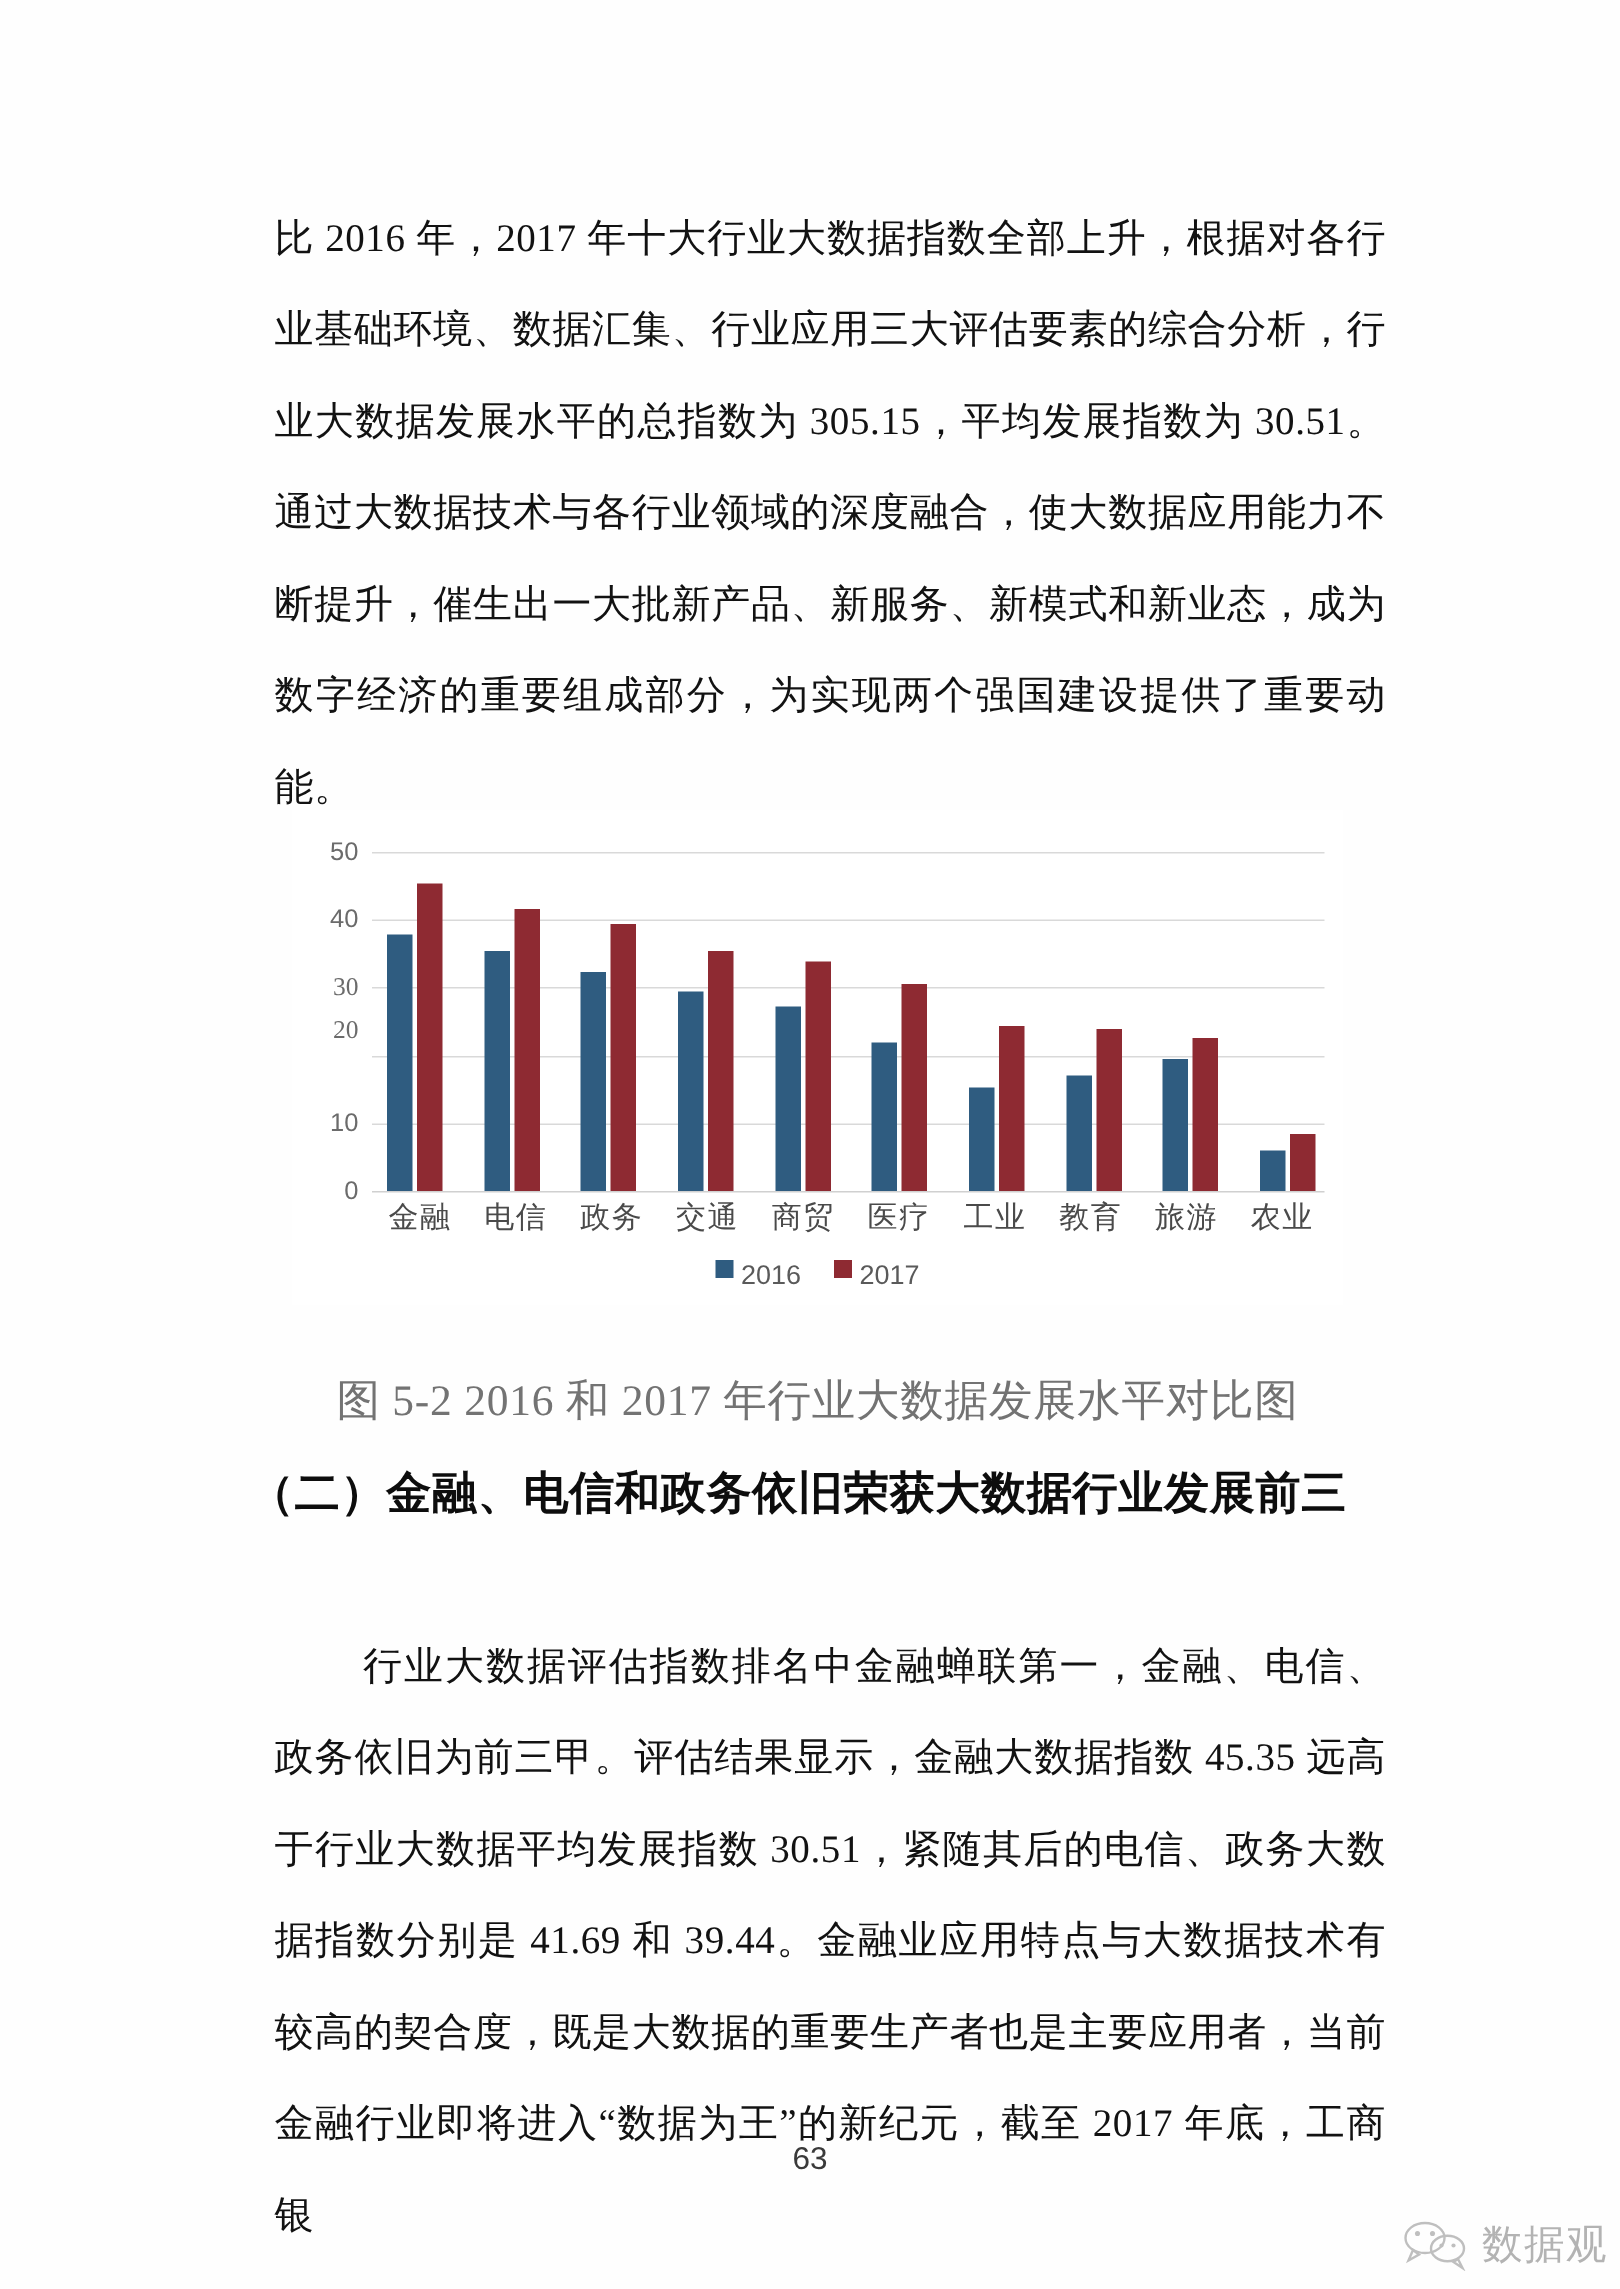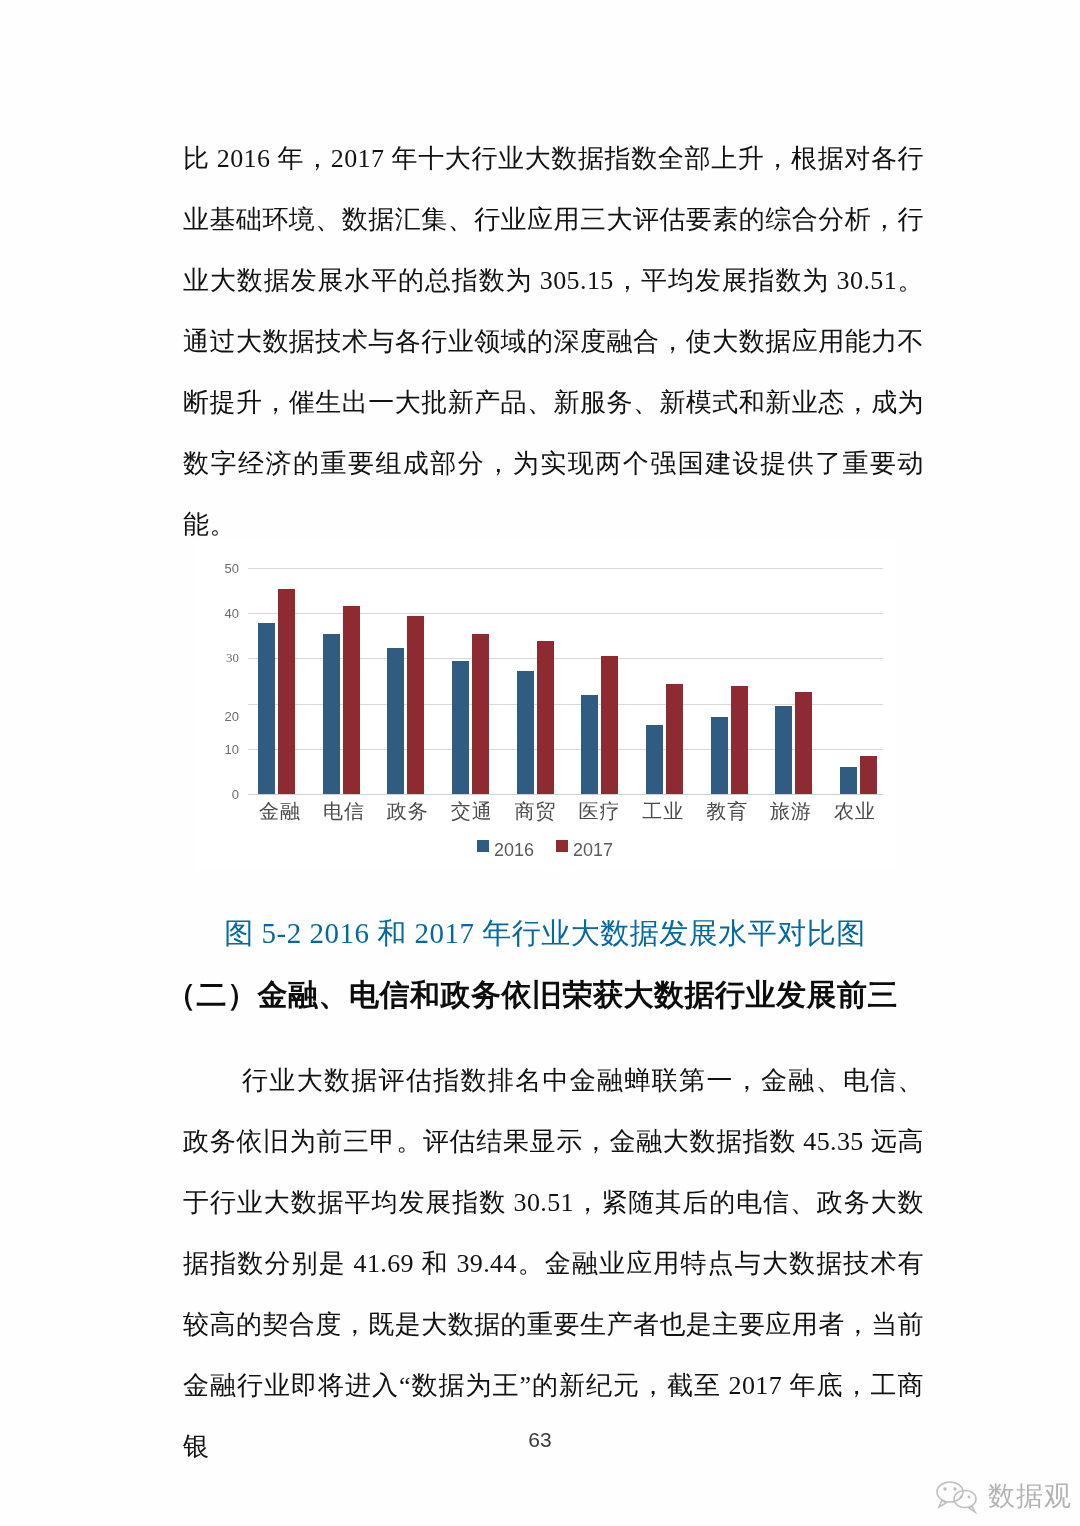--- a/index.html
+++ b/index.html
@@ -77,21 +77,21 @@
   }
   .gridline.axis0 {
     background: #d0d0d0;
   }
 
   .ytick {
     position: absolute;
     right: calc(100% + 9px);
     transform: translateY(-50%);
     font-family: "Liberation Sans", sans-serif;
-    font-size: 13px;
+    font-size: 17px;
     color: #6b6b6b;
     white-space: nowrap;
   }
 
   .bars {
     position: absolute;
     left: 0;
     right: 0;
     bottom: 0;
     top: 0;
@@ -162,41 +162,41 @@
   .legend-label {
     font-family: "Liberation Sans", sans-serif;
     font-size: 18px;
     color: #5a5a5a;
   }
 
   .caption {
     margin-top: 44px;
     text-align: center;
     font-size: 29px;
-    color: #0369a1;
+    color: #737373;
     letter-spacing: 0.5px;
   }
 
   
   .section-heading {
     position: absolute;
     left: 166px;
     top: 975px;
     width: 790px;
     font-family: "Liberation Serif", serif;
     font-weight: bold;
     font-size: 30px;
     letter-spacing: 0.5px;
     color: #0d0d0d;
   }
 
   .content2 {
     position: absolute;
     left: 166px;
-    top: 1050px;
+    top: 1080px;
     width: 758px;
   }
 
   
   .page-number {
     position: absolute;
     left: 0;
     right: 0;
     top: 1396px;
     text-align: center;
@@ -239,21 +239,21 @@
   <div class="figure">
     <div class="chart">
 
       <div class="plot">
         <div class="gridlines">
             <div class="gridline axis0" style="top: 226px;"></div>
             <div class="ytick" style="top: 226px;">0</div>
             <div class="gridline" style="top: 180.8px;"></div>
             <div class="ytick" style="top: 180.8px;">10</div>
             <div class="gridline" style="top: 135.6px;"></div>
-            <div class="ytick" style="top: 148px;">20</div>
+            <div class="ytick" style="top: 119px; font-family: Liberation Serif, serif;">20</div>
             <div class="gridline" style="top: 90.4px;"></div>
             <div class="ytick" style="top: 90.4px; font-family: Liberation Serif, serif;">30</div>
             <div class="gridline" style="top: 45.2px;"></div>
             <div class="ytick" style="top: 45.2px; text-align: center;">40</div>
             <div class="gridline" style="top: 0px;"></div>
             <div class="ytick" style="top: 0px;">50</div>
           </div>
         <div class="bars">
             <div class="group">
               <div class="bar s2016" title="2016 金融: 37.9" style="height: 171.308px; background: rgb(47, 92, 128);"></div>

